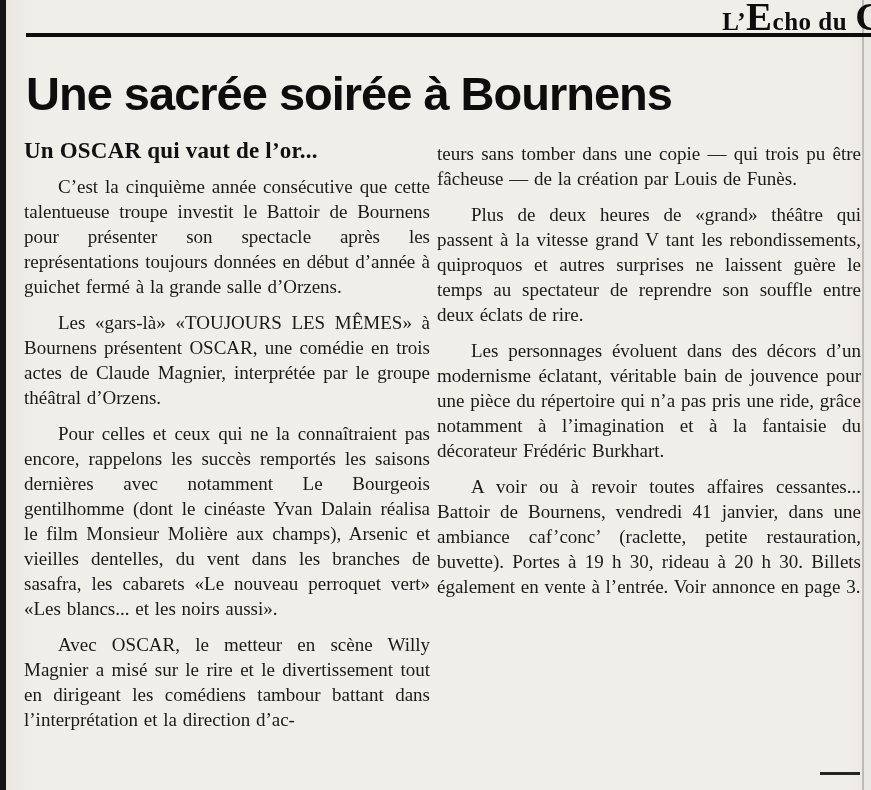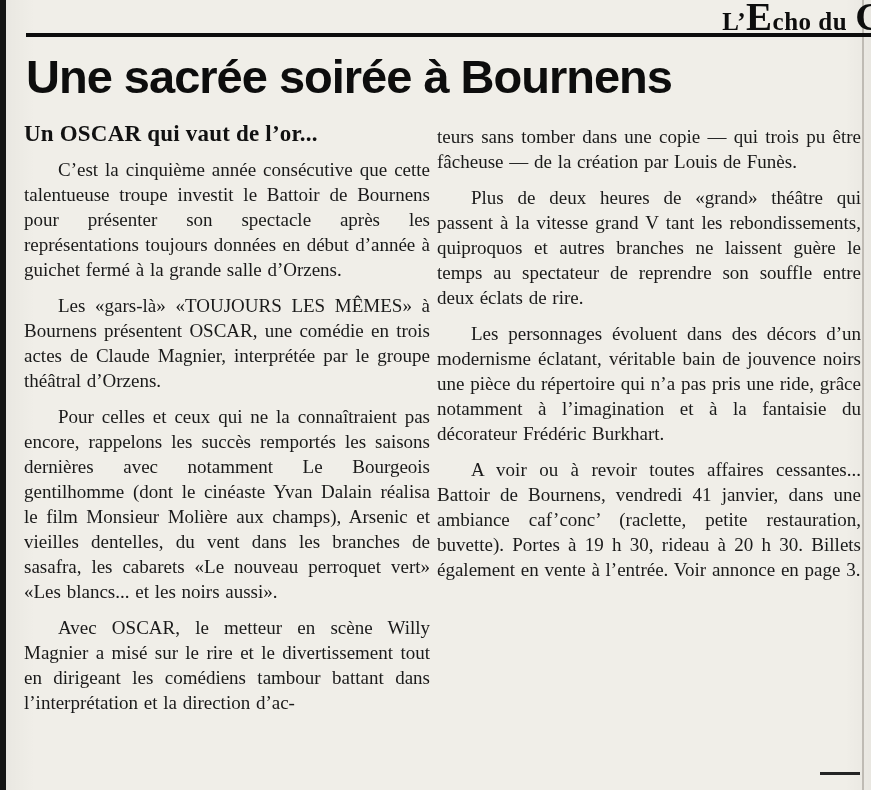--- a/index.html
+++ b/index.html
@@ -35,21 +35,21 @@
     color:#0d0d0d;
   }
   .masthead .cap{font-size:39px;line-height:1;}
   .masthead .cap2{margin-left:8px;}
   .masthead-rule{
     position:absolute;top:33px;left:26px;right:0;height:4px;
     background:#0c0c0c;
   }
   .content{
     position:relative;
-    padding:52px 10px 0 24px;
+    padding:69px 10px 0 24px;
   }
   .headline{
     margin:0 0 20px 2px;
     font-family:"Liberation Sans","DejaVu Sans",sans-serif;
     font-weight:bold;
     font-size:47px;
     line-height:1.05;
     letter-spacing:-1px;
     color:#0d0d0d;
   }
@@ -101,22 +101,22 @@
     <div class="columns">
       <div class="col col-left">
         <h2 class="subhead">Un OSCAR qui vaut de l’or...</h2>
         <p>C’est la cinquième année consécutive que cette talentueuse troupe investit le Battoir de Bournens pour présenter son spectacle après les représentations toujours données en début d’année à guichet fermé à la grande salle d’Orzens.</p>
         <p>Les «gars-là» «TOUJOURS LES MÊMES» à Bournens présentent OSCAR, une comédie en trois actes de Claude Magnier, interprétée par le groupe théâtral d’Orzens.</p>
         <p>Pour celles et ceux qui ne la connaîtraient pas encore, rappelons les succès remportés les saisons dernières avec notamment Le Bourgeois gentilhomme (dont le cinéaste Yvan Dalain réalisa le film Monsieur Molière aux champs), Arsenic et vieilles dentelles, du vent dans les branches de sasafra, les cabarets «Le nouveau perroquet vert» «Les blancs... et les noirs aussi».</p>
         <p>Avec OSCAR, le metteur en scène Willy Magnier a misé sur le rire et le divertissement tout en dirigeant les comédiens tambour battant dans l’interprétation et la direction d’ac-</p>
       </div>
       <div class="col col-right">
         <p class="no-indent">teurs sans tomber dans une copie — qui trois pu être fâcheuse — de la création par Louis de Funès.</p>
-        <p>Plus de deux heures de «grand» théâtre qui passent à la vitesse grand V tant les rebondissements, quiproquos et autres branches ne laissent guère le temps au spectateur de reprendre son souffle entre deux éclats de rire.</p>
-        <p>Les personnages évoluent dans des décors d’un modernisme éclatant, véritable bain de jouvence noirs une pièce du répertoire qui n’a pas pris une ride, grâce notamment à l’imagination et à la fantaisie du décorateur Frédéric Burkhart.</p>
+        <p>Plus de deux heures de «grand» théâtre qui passent à la vitesse grand V tant les rebondissements, quiproquos et autres surprises ne laissent guère le temps au spectateur de reprendre son souffle entre deux éclats de rire.</p>
+        <p>Les personnages évoluent dans des décors d’un modernisme éclatant, véritable bain de jouvence pour une pièce du répertoire qui n’a pas pris une ride, grâce notamment à l’imagination et à la fantaisie du décorateur Frédéric Burkhart.</p>
         <p>A voir ou à revoir toutes affaires cessantes... Battoir de Bournens, vendredi 41 janvier, dans une ambiance caf’conc’ (raclette, petite restauration, buvette). Portes à 19 h 30, rideau à 20 h 30. Billets également en vente à l’entrée. Voir annonce en page 3.</p>
       </div>
     </div>
   </div>
 
   <div class="end-rule"></div>
 
 </div>
 
 </body></html>

